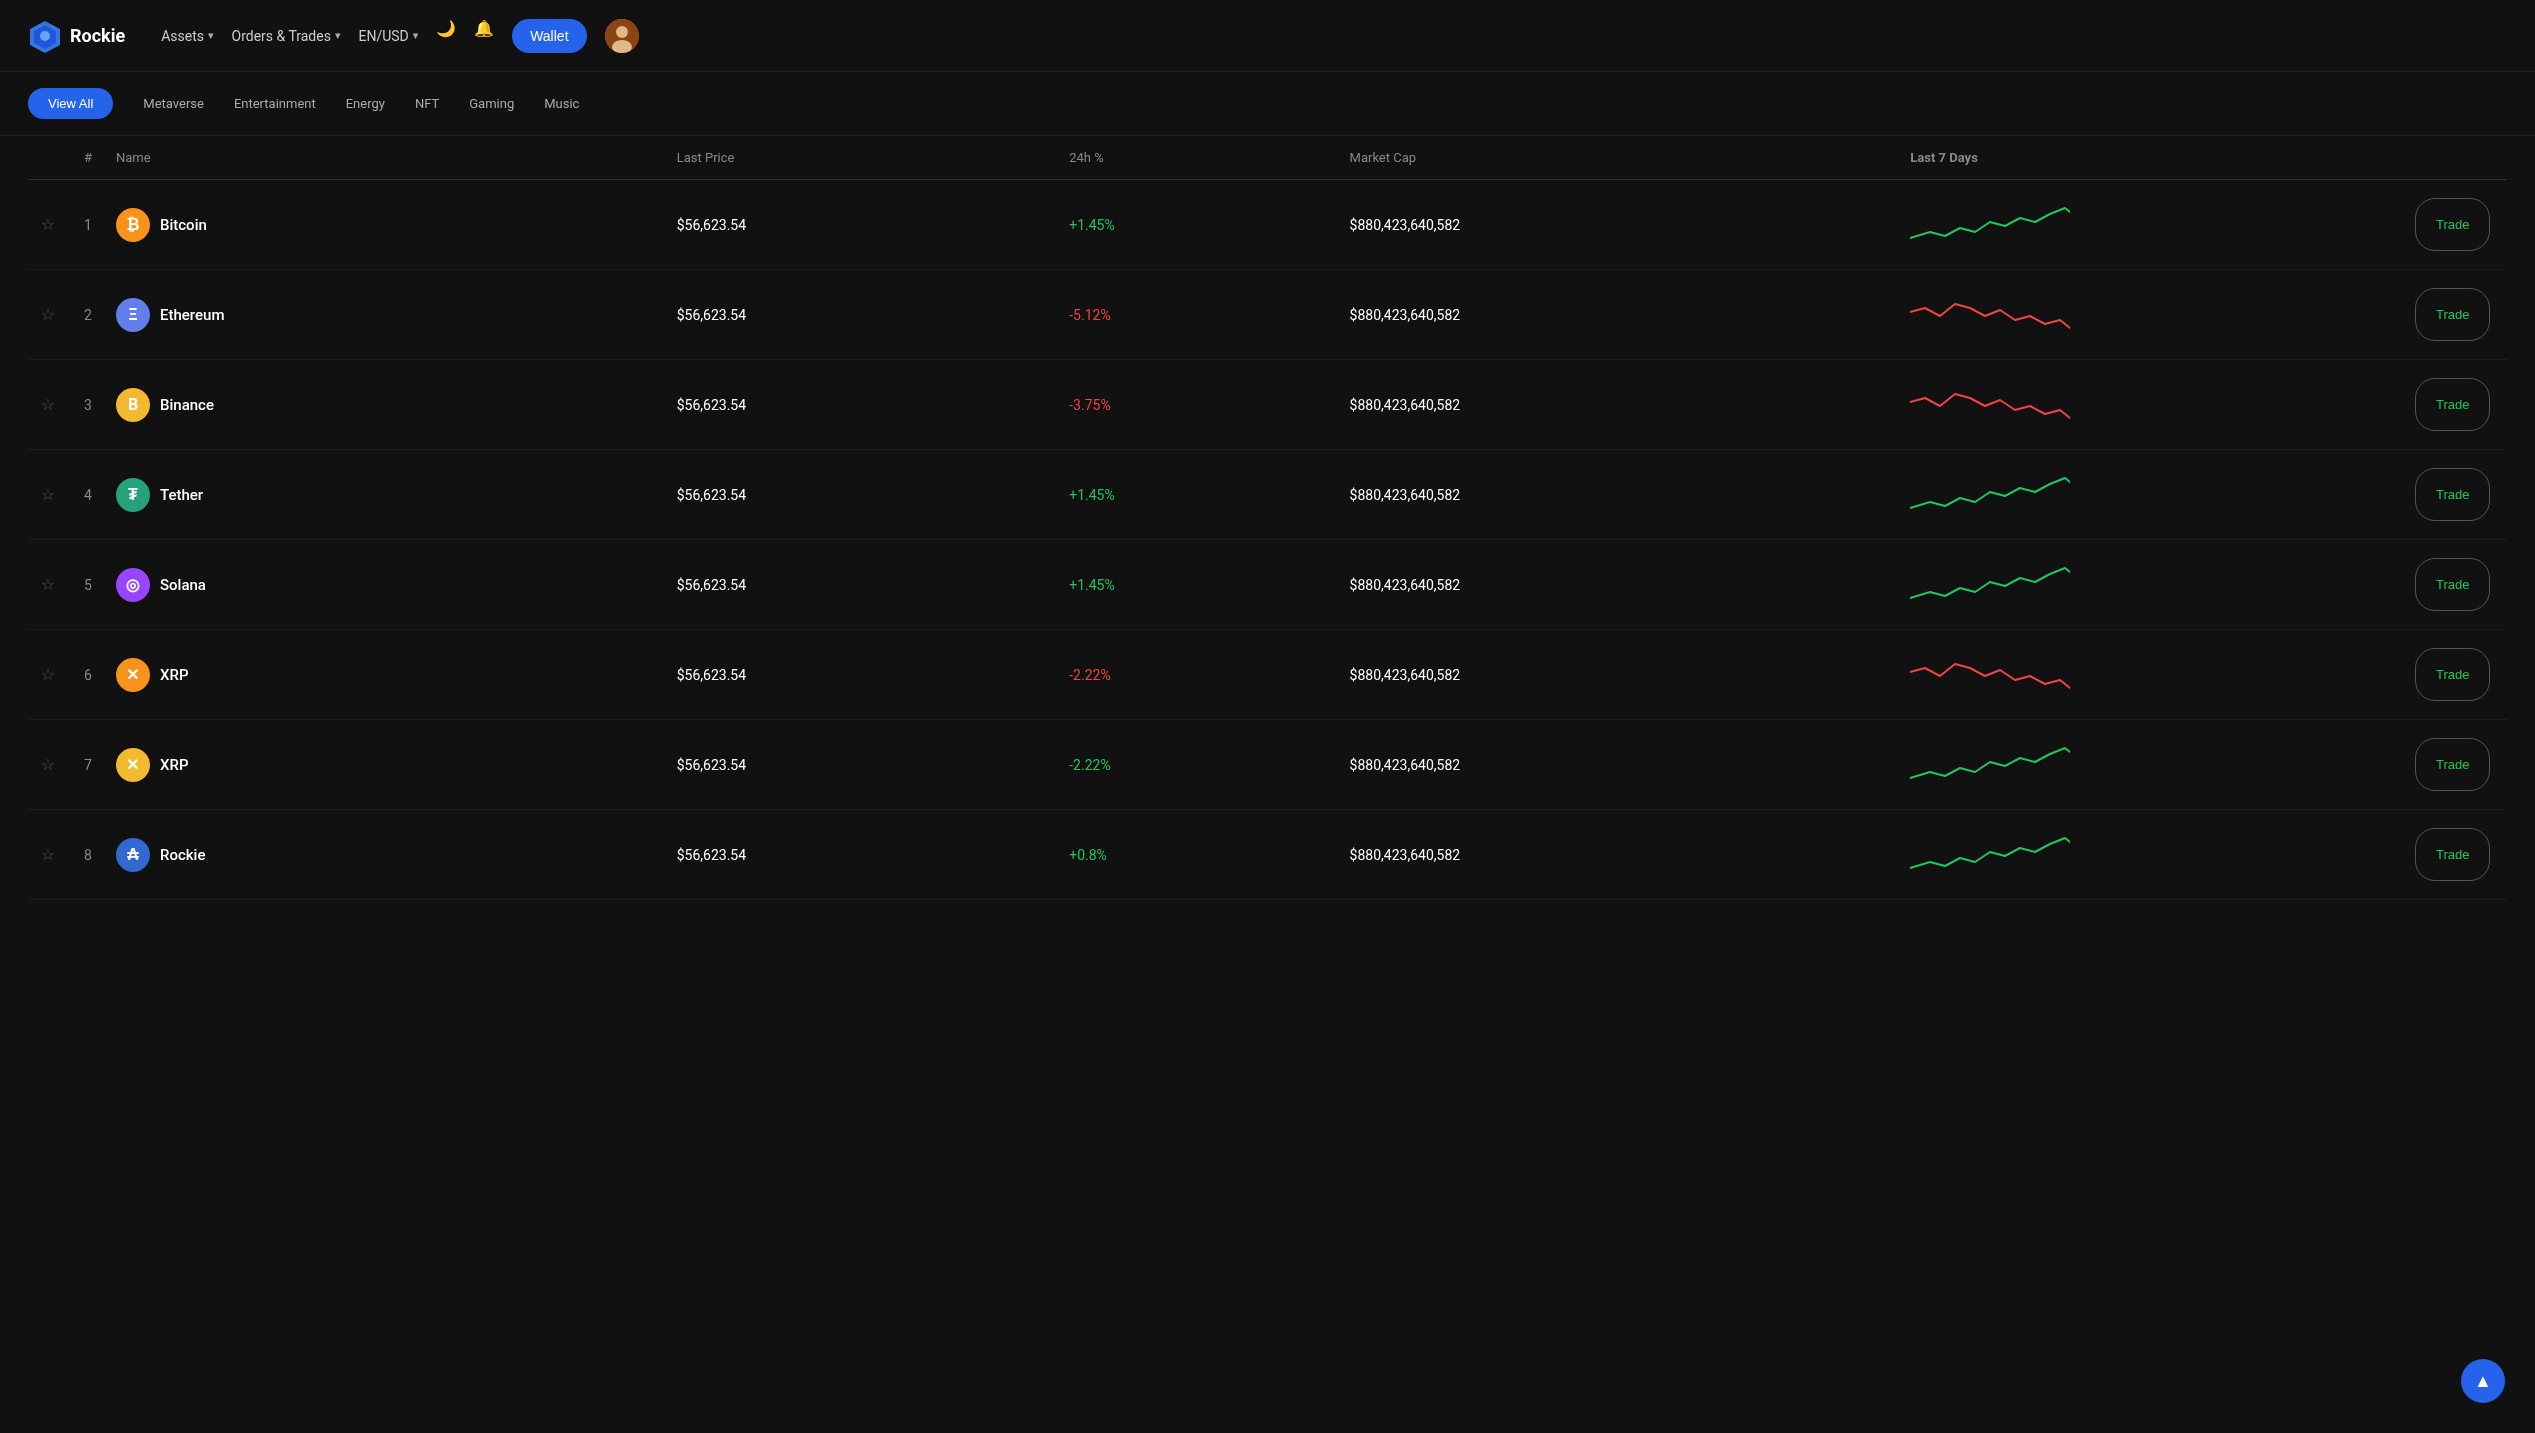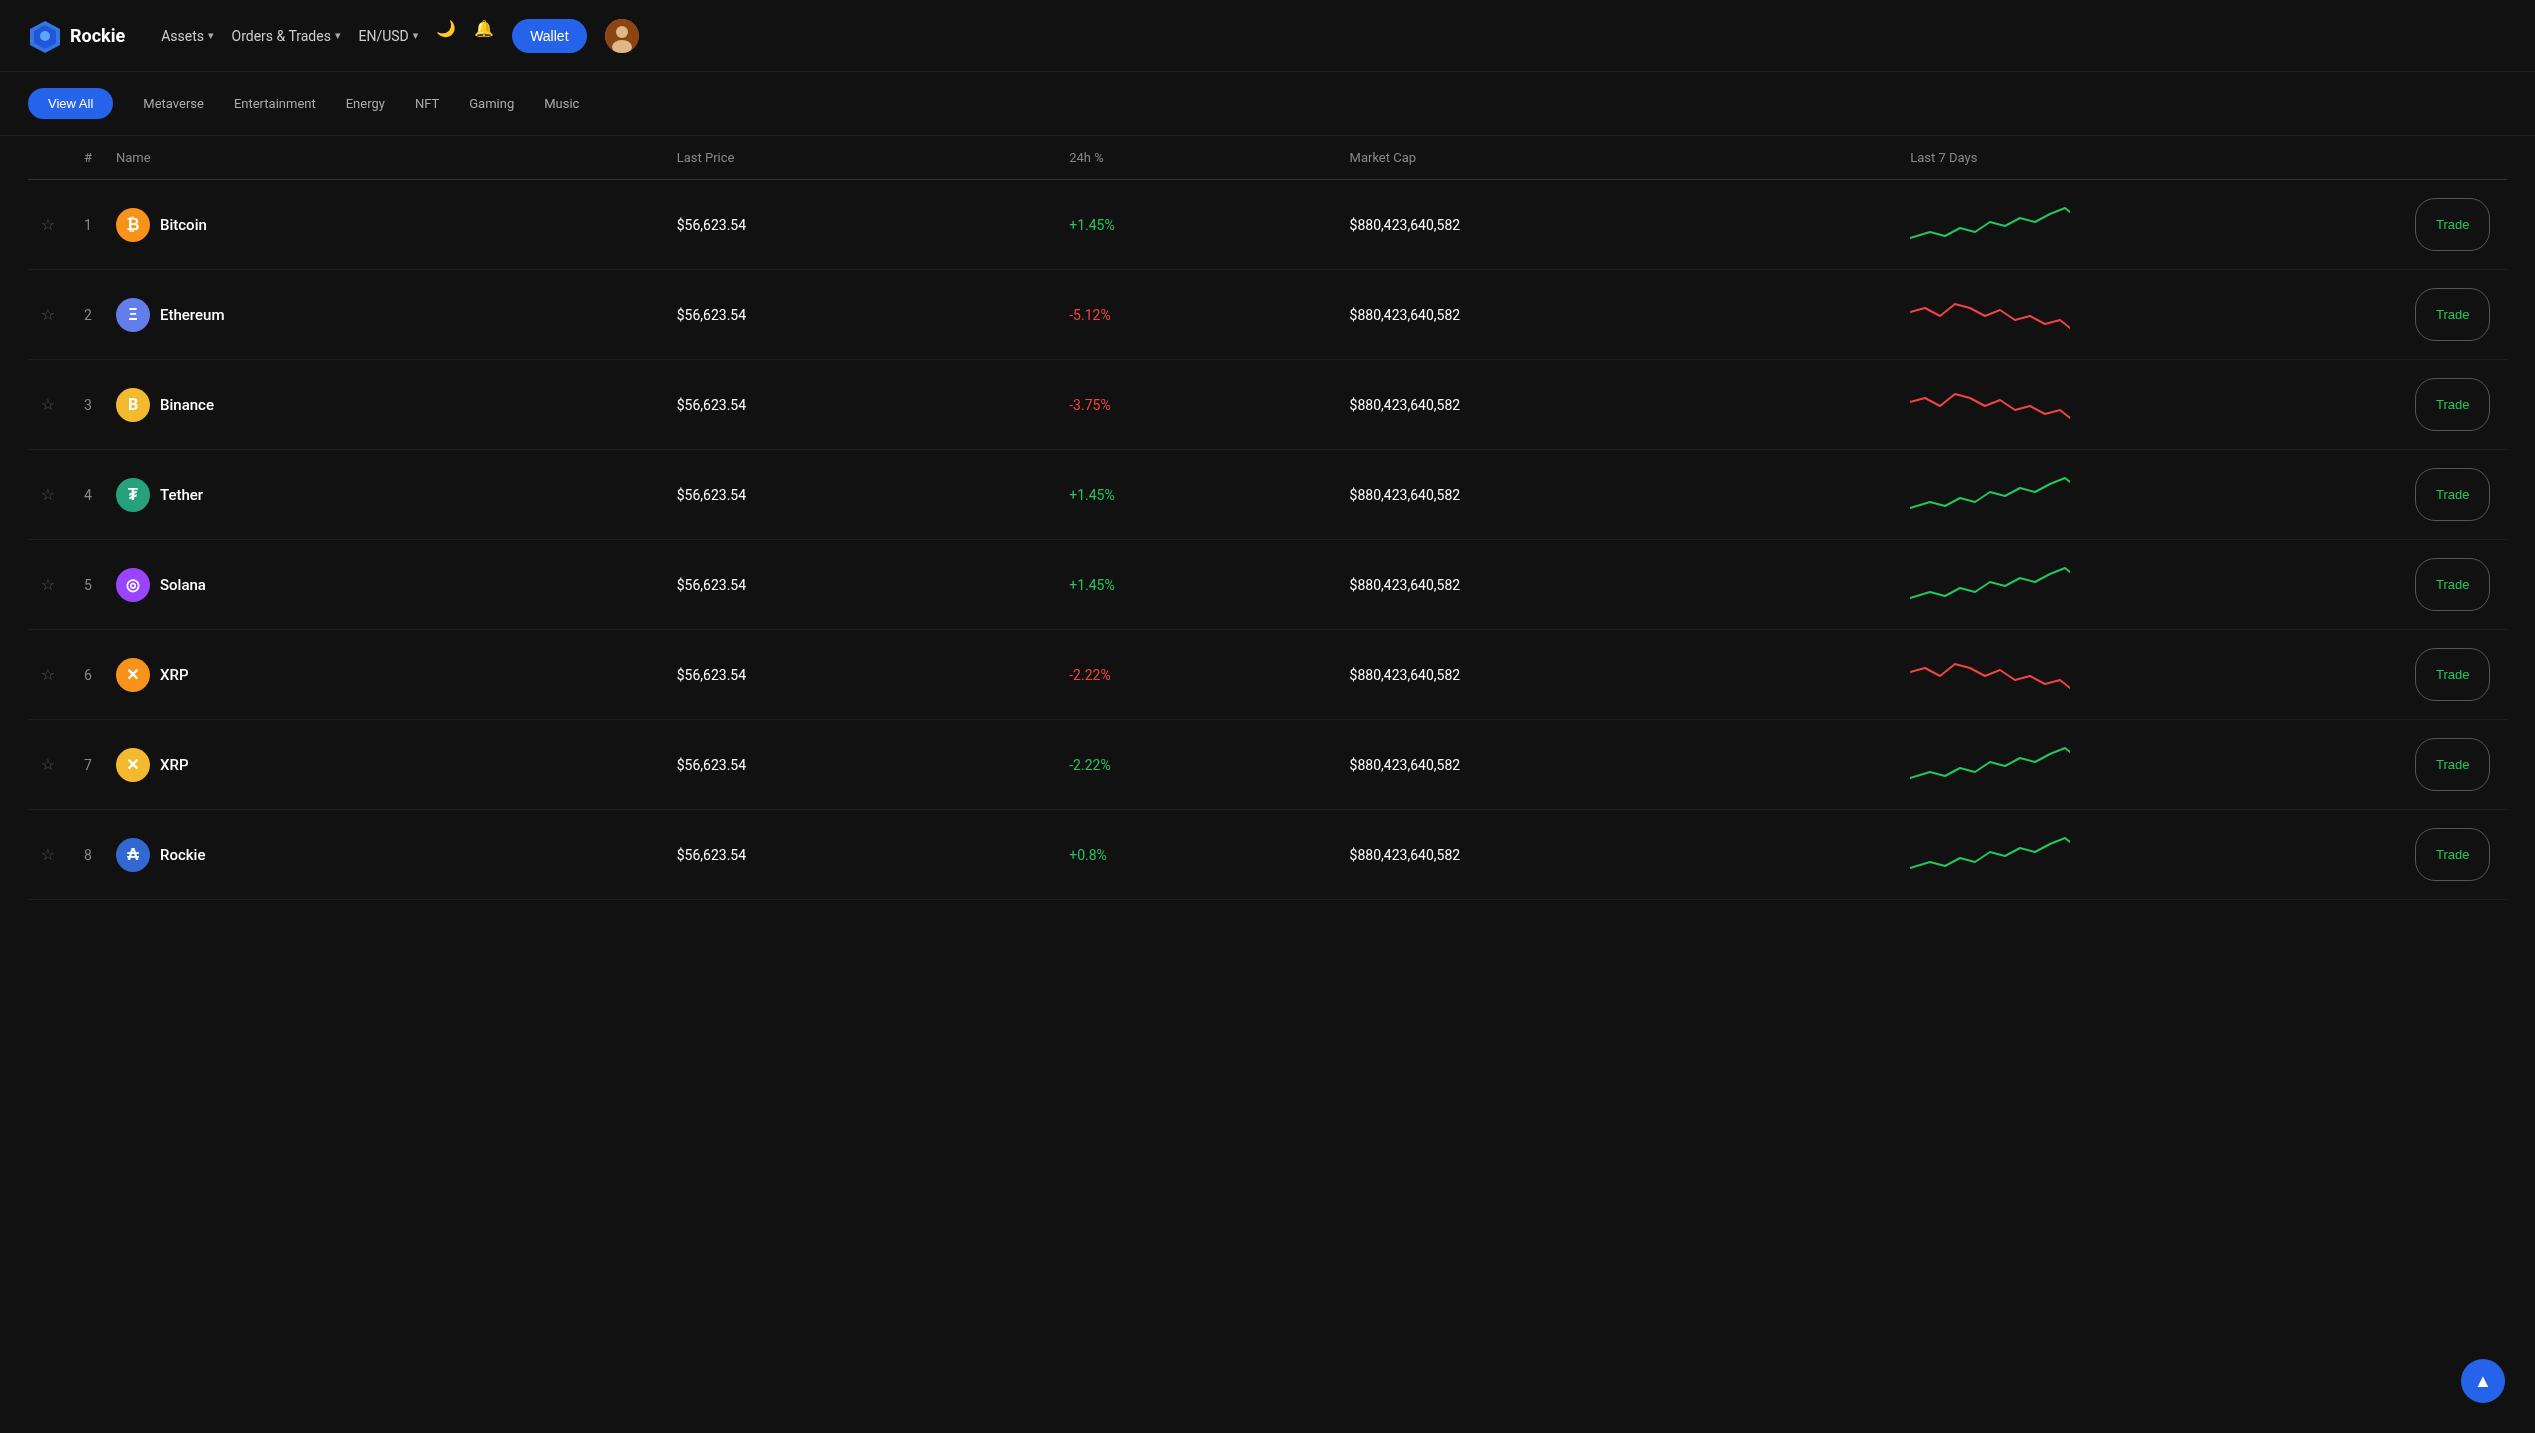--- a/index.html
+++ b/index.html
@@ -122,21 +122,21 @@
       font-weight: 400;
       padding: 14px 8px;
       text-align: left;
     }
     thead th:first-child { width: 40px; }
     thead th:nth-child(2) { width: 40px; text-align: center; }
     thead th:nth-child(3) { min-width: 200px; }
     thead th:nth-child(4) { min-width: 140px; }
     thead th:nth-child(5) { min-width: 100px; }
     thead th:nth-child(6) { min-width: 200px; }
-    thead th:nth-child(7) { min-width: 180px; }
+    thead th:nth-child(7) { min-width: 180px; font-weight: bold; }
     thead th:last-child { width: 100px; }
 
     tbody tr {
       border-bottom: 1px solid #1e1e1e;
       transition: background 0.15s;
     }
 
     td {
       padding: 18px 8px;
       font-size: 14px;

